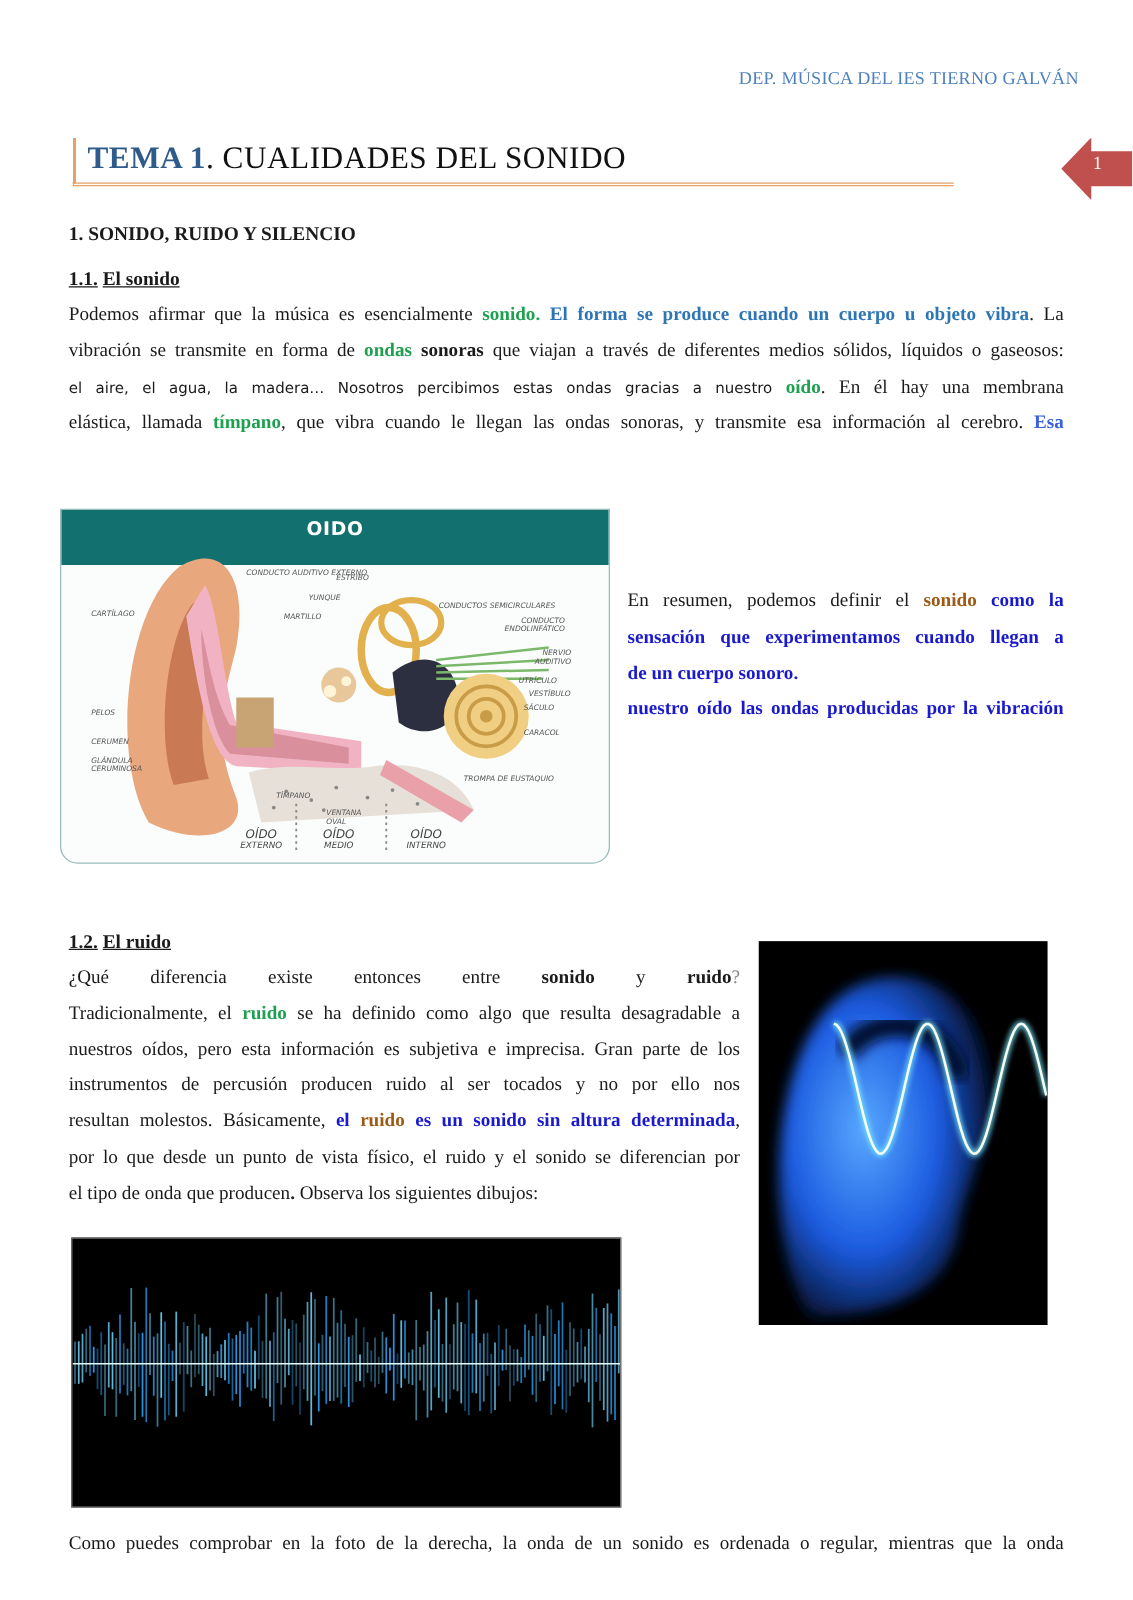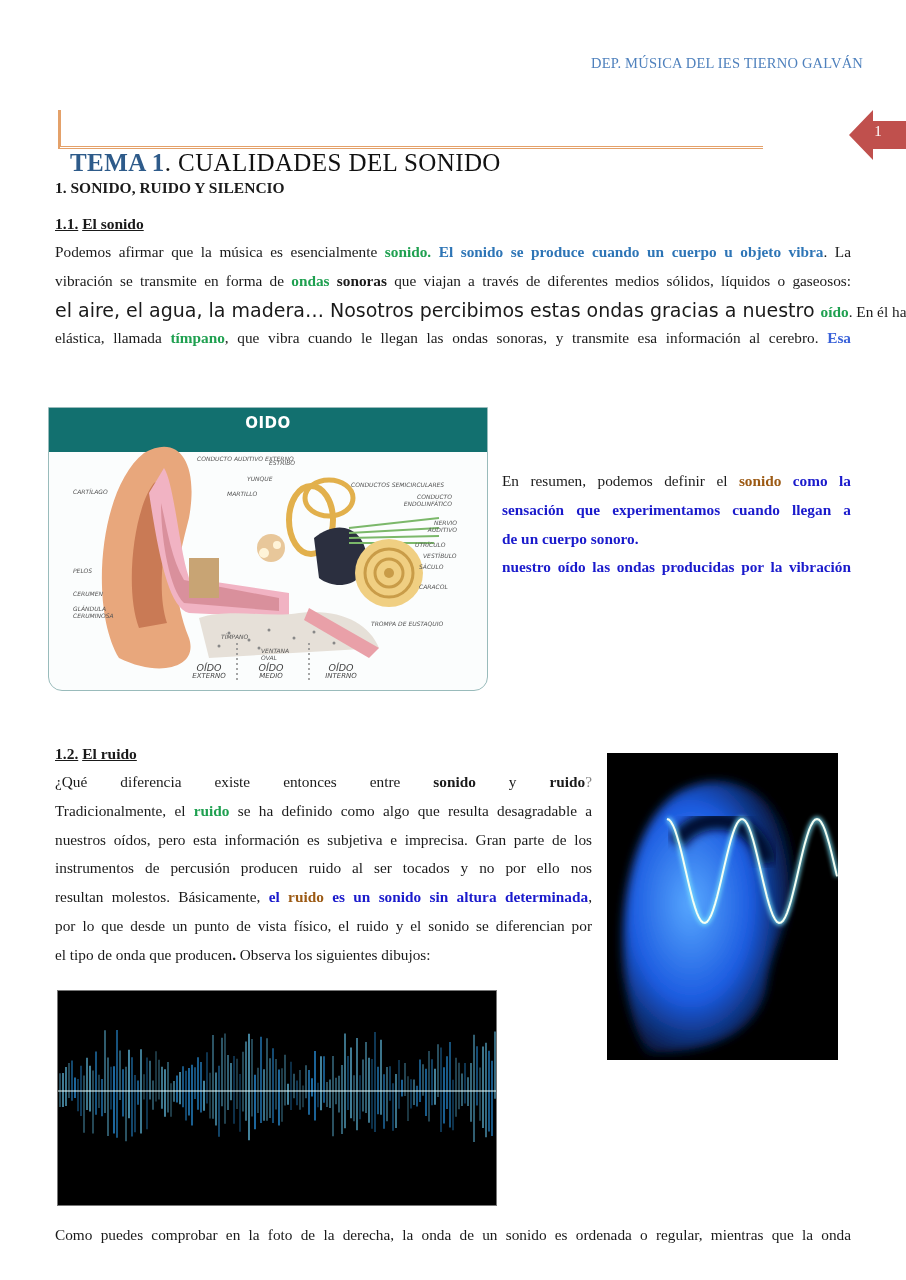--- a/index.html
+++ b/index.html
@@ -1,31 +1,31 @@
 <!DOCTYPE html>
 <html><head>
 <meta charset="utf-8">
 <style>
   html, body { margin:0; padding:0; background:#ffffff; }
   body { width:906px; height:1280px; position:relative; overflow:hidden;
          font-family:"Liberation Serif", "DejaVu Serif", serif; color:#1a1a1a; }
   .abs { position:absolute; }
   .header-dept { left:560px; top:55px; width:303px; text-align:right; font-size:14.5px; color:#4f81bd; letter-spacing:0.2px; }
   .title-box { left:58px; top:110px; width:702px; height:36px; border-left:3px solid #e4a16a; border-bottom:3px double #e4a16a; }
-  .title-text { left:70px; top:113px; font-size:25px; letter-spacing:0.4px; color:#111; white-space:nowrap;margin-top:36px; }
+  .title-text { left:70px; top:113px; font-size:25px; letter-spacing:0.4px; color:#111; white-space:nowrap; }
   .title-text .tema { color:#2e5b8a; font-weight:bold; }
   .page-arrow { left:849px; top:110px; width:57px; height:50px; }
   .page-num { left:868px; top:123px; width:20px; text-align:center; font-size:15px; color:#ffffff; }
   .h1 { left:55px; top:179px; font-size:15.5px; font-weight:bold; }
   .h2 { font-size:15.5px; font-weight:bold; }
   .h2 u { text-decoration:underline; }
   .para { font-size:15.3px; line-height:28.8px; text-align:justify; }
   .para .line { display:block; height:28.8px; text-align:justify; text-align-last:justify; white-space:nowrap; }
   .para .line.last { text-align-last:left; }
-  .sans { font-family:"DejaVu Sans", "Liberation Sans", sans-serif; font-size:19px;margin-top:37px; }
+  .sans { font-family:"DejaVu Sans", "Liberation Sans", sans-serif; font-size:12px;margin-top:37px; }
   .green { color:#1fa050; font-weight:bold; }
   .blue1 { color:#2e75b6; font-weight:bold; }
   .blue2 { color:#3a62d9; font-weight:bold; }
   .navy { color:#1a1acc; font-weight:bold;margin-top:26px; }
   .brown { color:#9c5a14; font-weight:bold; }
   .b { font-weight:bold; }
   .gray { color:#888; }
   .ear-img { left:48px; top:407px; width:438px; height:282px; border:1px solid #9bb; border-radius:0 0 14px 14px; background:#fbfdfd; overflow:hidden; }
   .ear-banner { position:absolute; left:0; top:0; width:100%; height:44px; background:#12706f; color:#fff; font-family:"DejaVu Sans", sans-serif; font-weight:bold; font-size:15px; text-align:center; line-height:31px; letter-spacing:0.5px; }
   .ear-label { position:absolute; font-family:"DejaVu Sans", sans-serif; font-size:6px; font-style:italic; color:#555; line-height:6.5px; white-space:nowrap; }
@@ -48,21 +48,21 @@
   <polygon points="0,25 24,0 24,11 57,11 57,39 24,39 24,50" fill="#c0504d"></polygon>
 </svg>
 <div class="abs page-num">1</div>
 
 <div class="abs h1">1. SONIDO, RUIDO Y SILENCIO</div>
 
 <div class="abs h2" style="left:55px; top:215px;">
   <u>1.1.</u>&nbsp;<u>El sonido</u>
 </div>
 <div class="abs para" id="sub1-para" style="left:55px; top:238px; width:796px;">
-    <span class="line"><span>Podemos afirmar que la música es esencialmente </span><span class="green">sonido.</span><span> </span><span class="blue1">El sonido se produce cuando un cuerpo u objeto vibra</span><span>. La</span></span>
+    <span class="line"><span>Podemos afirmar que la música es esencialmente </span><span class="green">sonido.</span><span> </span><span class="blue1">El forma se produce cuando un cuerpo u objeto vibra</span><span>. La</span></span>
     <span class="line"><span>vibración se transmite en forma de </span><span class="green">ondas</span><span> </span><span class="b">sonoras</span><span> que viajan a través de diferentes medios sólidos, líquidos o gaseosos:</span></span>
     <span class="line"><span class="sans">el aire, el agua, la madera… Nosotros percibimos estas ondas gracias a nuestro </span><span class="green">oído</span><span>. En él hay una membrana</span></span>
     <span class="line"><span>elástica, llamada </span><span class="green">tímpano</span><span>, que vibra cuando le llegan las ondas sonoras, y transmite esa información al cerebro. </span><span class="blue2">Esa</span></span>
   </div>
 
 <div class="abs ear-img">
   <div class="ear-banner">OIDO</div>
   <svg width="438" height="282" style="position:absolute;left:0;top:0;">
 
     <path d="M70,250 C40,200 50,80 95,45 C130,25 150,55 140,110 C130,150 120,180 140,230 C150,260 110,270 70,250 Z" fill="#e8a77c"></path>

